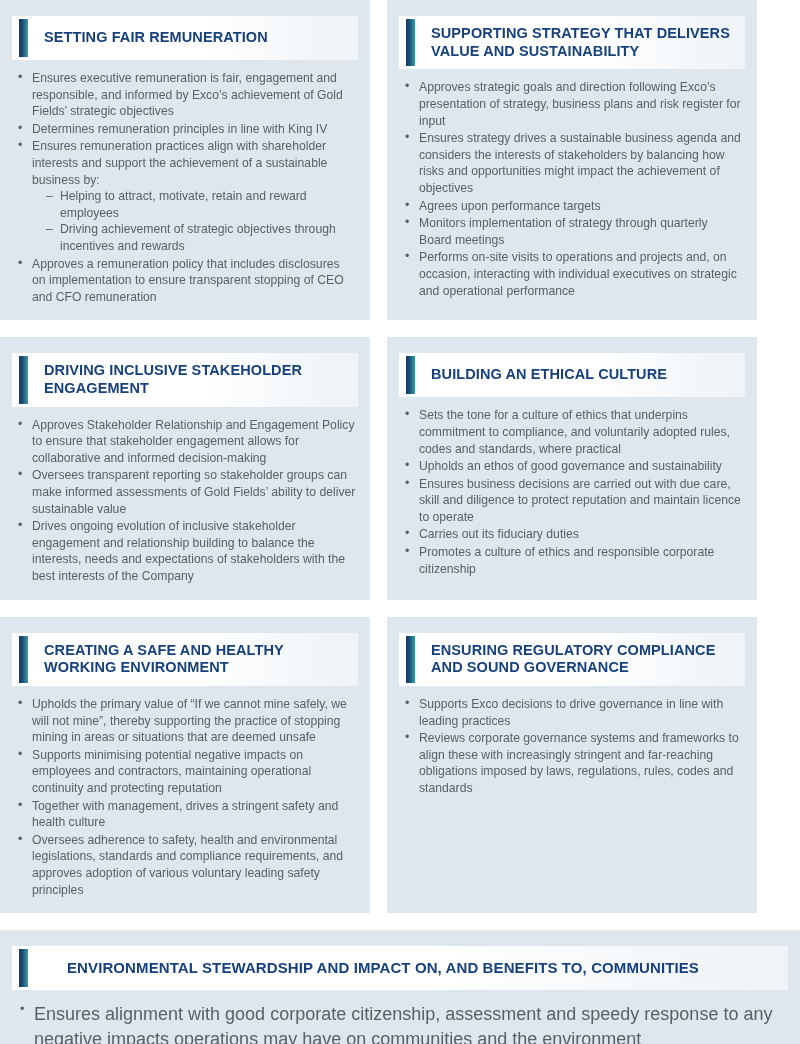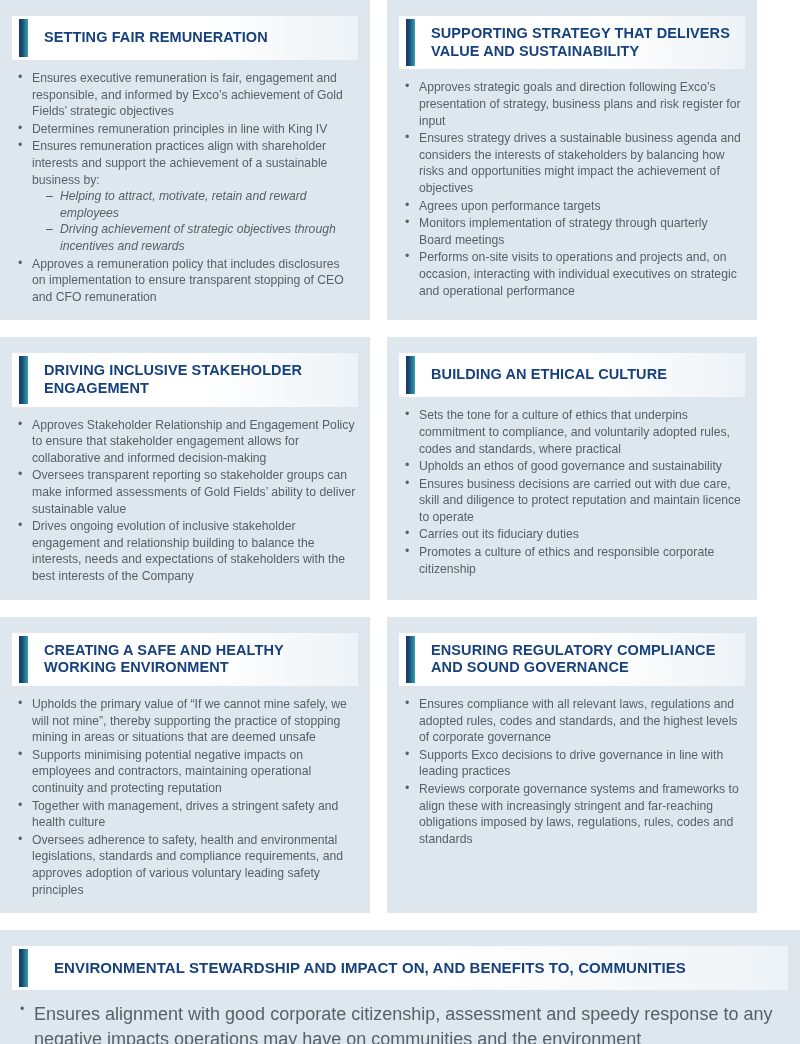--- a/index.html
+++ b/index.html
@@ -59,21 +59,22 @@
     font-weight: bold;
     font-size: 14.5px;
     line-height: 1.22;
     letter-spacing: 0.1px;
     padding: 9px 10px 9px 16px;
     align-self: center;
   }
 
   .panel.wide .panel-title {
     font-size: 15px;
-    padding: 10px 10px 10px 26px;
+    padding: 10px 10px 10px 19px;
+    margin-left: 20px;
   }
 
   .panel-body {
     padding: 10px 14px 14px 16px;
     flex: 1 1 auto;
   }
 
   ul.bullets {
     list-style: none;
     margin: 0;
@@ -103,21 +104,20 @@
     list-style: none;
     margin: 0;
     padding: 0 0 0 14px;
   }
   ul.subbullets > li {
     position: relative;
     padding-left: 14px;
     color: #55616b;
     font-size: 12.2px;
     line-height: 1.36;
-    font-style: italic;
   }
   ul.subbullets > li::before {
     content: "\2013";
     position: absolute;
     left: 0;
     top: 0;
     color: #55616b;
   }
 
   .panel.wide ul.bullets > li {
@@ -260,23 +260,20 @@
     </section>
 
     <section class="panel">
       <div class="panel-header">
         <div class="accent-bar"></div>
         <div class="panel-title">ENSURING REGULATORY COMPLIANCE AND SOUND GOVERNANCE</div>
       </div>
       <div class="panel-body">
         <ul class="bullets">
           <li>
-              <span class="txt">Ensures compliance with all relevant laws, regulations and adopted rules, codes and standards, and the highest levels of corporate governance</span>
-            </li>
-          <li>
               <span class="txt">Supports Exco decisions to drive governance in line with leading practices</span>
             </li>
           <li>
               <span class="txt">Reviews corporate governance systems and frameworks to align these with increasingly stringent and far-reaching obligations imposed by laws, regulations, rules, codes and standards</span>
             </li>
         </ul>
       </div>
     </section>
   </div>
 

